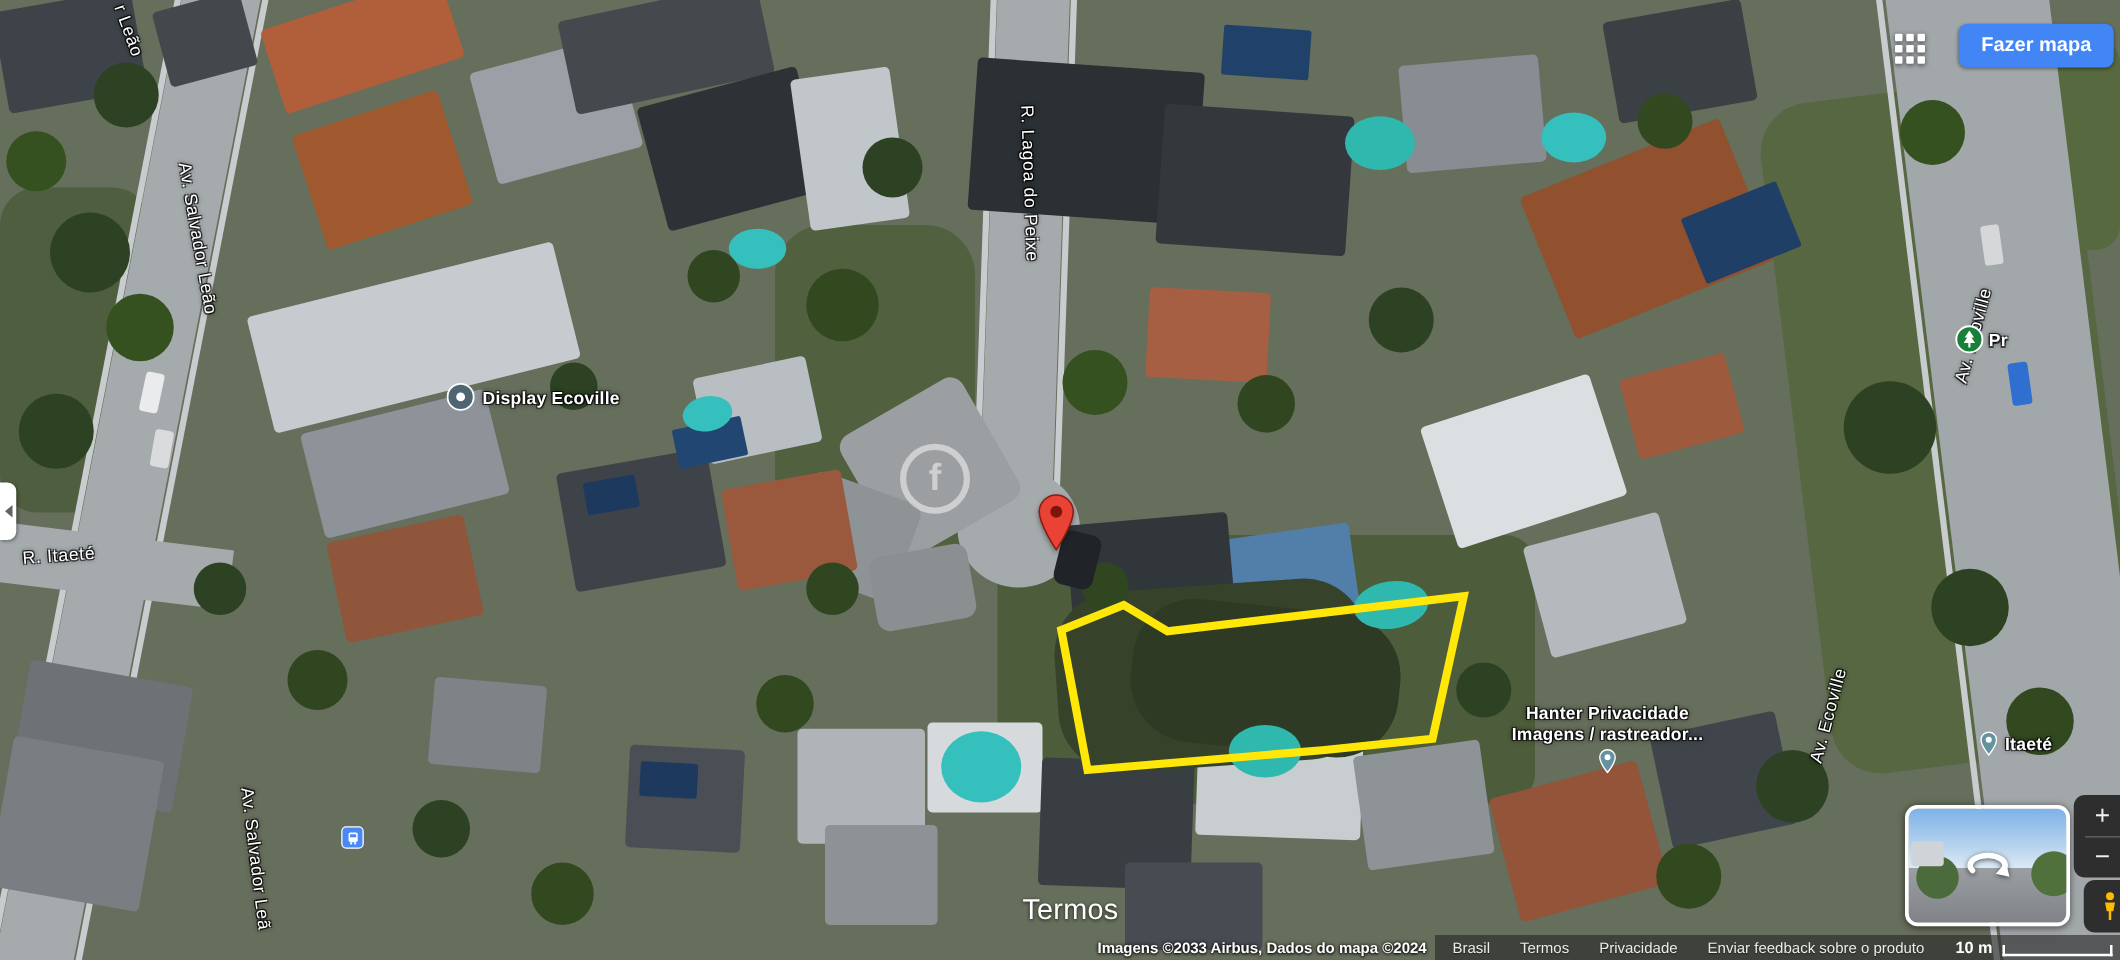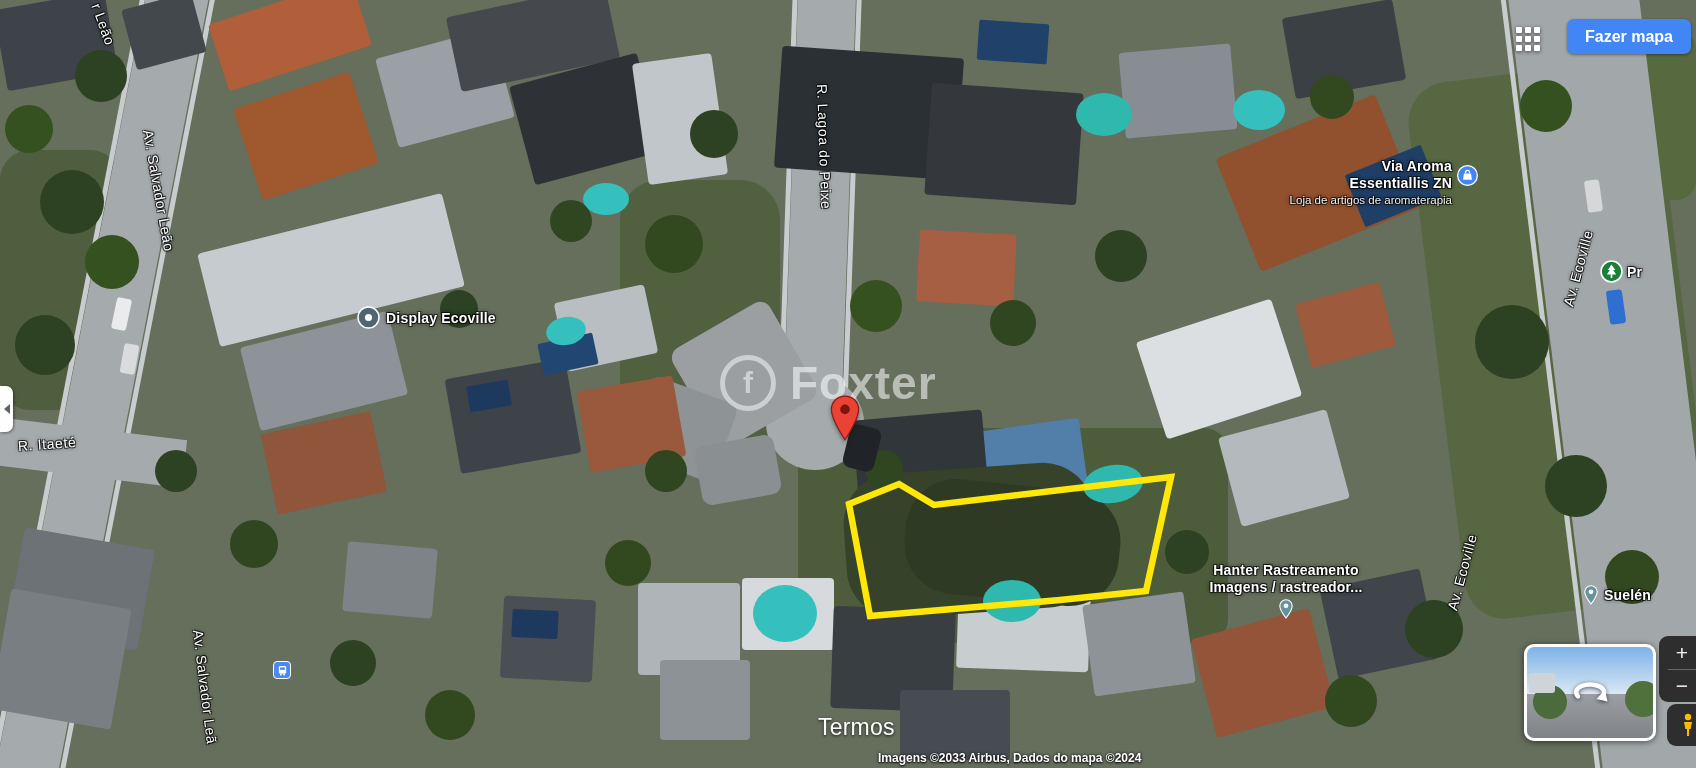--- a/index.html
+++ b/index.html
@@ -226,67 +226,54 @@
   <span class="street-label" style="left:1452px;top:602px;transform:rotate(-75deg);">Av. Ecoville</span>
 
   <div class="poi" style="left:357px;top:306px;">
     <svg width="23" height="23" viewBox="0 0 22 22">
       <circle cx="11" cy="11" r="10" fill="#4d6671" stroke="#fff" stroke-width="1.4"></circle>
       <circle cx="11" cy="11" r="3.4" fill="#fff"></circle>
     </svg>
     <span class="poi-name">Display Ecoville</span>
   </div>
 
-  <div class="poi-right" style="right:244px;top:158px;">
-    <span class="poi-name">Via Aroma</span>
-    <span class="poi-name">Essentiallis ZN</span>
-    <span class="poi-sub">Loja de artigos de aromaterapia</span>
-    <span class="bag-icon">
-      <svg width="21" height="21" viewBox="0 0 20 20">
-        <circle cx="10" cy="10" r="9.4" fill="#4285F4" stroke="#fff" stroke-width="1.2"></circle>
-        <path d="M6.6 8.2 h6.8 l.8 5.8 h-8.4 z" fill="#fff"></path>
-        <path d="M8.1 8.2 v-1.1 a1.9 1.9 0 0 1 3.8 0 v1.1" stroke="#fff" fill="none" stroke-width="1.2"></path>
-      </svg>
-    </span>
-  </div>
 
   <div class="poi-center" style="left:1186px;top:562px;width:200px;">
-    <span class="poi-name">Hanter Rastreamento</span>
+    <span class="poi-name">Hanter Privacidade</span>
     <span class="poi-name">Imagens / rastreador...</span>
     <svg width="14" height="20" viewBox="0 0 14 20">
       <path d="M7 .8 C3.4 .8 .8 3.4 .8 6.8 C.8 11.2 7 19 7 19 S13.2 11.2 13.2 6.8 C13.2 3.4 10.6 .8 7 .8 Z" fill="#64929E" stroke="#fff" stroke-width="1.1"></path>
       <circle cx="7" cy="6.8" r="2.4" fill="#fff"></circle>
     </svg>
   </div>
 
   <div class="poi" style="left:1584px;top:585px;">
     <svg width="14" height="20" viewBox="0 0 14 20">
       <path d="M7 .8 C3.4 .8 .8 3.4 .8 6.8 C.8 11.2 7 19 7 19 S13.2 11.2 13.2 6.8 C13.2 3.4 10.6 .8 7 .8 Z" fill="#64929E" stroke="#fff" stroke-width="1.1"></path>
       <circle cx="7" cy="6.8" r="2.4" fill="#fff"></circle>
     </svg>
-    <span class="poi-name">Suelén</span>
-  </div>
-
-  <div class="poi" style="left:1600px;top:260px;gap:4px;">
+    <span class="poi-name">Itaeté</span>
+  </div>
+
+  <div class="poi" style="left:1564px;top:260px;gap:4px;">
     <svg width="23" height="23" viewBox="0 0 22 22">
       <circle cx="11" cy="11" r="10" fill="#188038" stroke="#fff" stroke-width="1.5"></circle>
       <path d="M11 4.2 l3.6 5.4 h-2 l2.8 4.2 h-8.8 l2.8 -4.2 h-2 z" fill="#fff"></path>
       <rect x="10.2" y="13.8" width="1.6" height="3.4" fill="#fff"></rect>
     </svg>
     <span class="poi-name">Pr</span>
   </div>
 
   <svg class="marker" style="left:830px;top:395px;" width="30" height="46" viewBox="0 0 28 44">
     <path d="M14 1 C6.8 1 1 6.8 1 13.8 c0 9.8 13 29 13 29 s13 -19.2 13 -29 C27 6.8 21.2 1 14 1 Z" fill="#EA4335" stroke="#8a1d10" stroke-width="1.2"></path>
     <circle cx="14" cy="13.8" r="4.6" fill="#7e150d"></circle>
   </svg>
 
   <div class="watermark">
     <span class="wm-ring">f</span>
-    <span class="wm-text">Foxter</span>
   </div>
 
   <div class="apps-grid">
     <b></b>
       <b></b>
       <b></b>
       <b></b>
       <b></b>
       <b></b>
       <b></b>
@@ -304,20 +291,30 @@
       <rect x="3.5" y="2.5" width="9" height="9.5" rx="1.8" fill="#fff"></rect>
       <rect x="5" y="4.2" width="6" height="3" fill="#4a89f3"></rect>
       <circle cx="6" cy="13.2" r="1.1" fill="#fff"></circle>
       <circle cx="10" cy="13.2" r="1.1" fill="#fff"></circle>
     </svg>
   </div>
 
 
   <div class="glogo">Termos</div>
   <div class="attr-imagery">Imagens ©2033 Airbus, Dados do mapa ©2024</div>
+  <div class="attr-bar">
+    <span class="attr-link">Brasil</span>
+    <span class="attr-link">Termos</span>
+    <span class="attr-link">Privacidade</span>
+    <span class="attr-link">Enviar feedback sobre o produto</span>
+    <span class="scale-group">
+      <span class="scale-label">10 m</span>
+      <span class="scale-bar"></span>
+    </span>
+  </div>
 
   <div class="sv-thumb">
     <span class="sv-tree" style="left:6px;top:38px;width:34px;height:34px;background:#4c6b3c;"></span>
     <span class="sv-tree" style="left:98px;top:34px;width:36px;height:36px;background:#50703c;"></span>
     <span class="sv-tree" style="left:2px;top:26px;width:26px;height:20px;background:#cfd4d8;border-radius:3px;"></span>
     <svg class="sv-arrow" width="46" height="32" viewBox="0 0 46 32">
       <path d="M11 21 A 14 8 0 1 1 34 22" stroke="#fff" stroke-width="4.5" fill="none" stroke-linecap="round"></path>
       <path d="M38 15 l2.5 11 -11 -2.5 z" fill="#fff"></path>
     </svg>
   </div>

